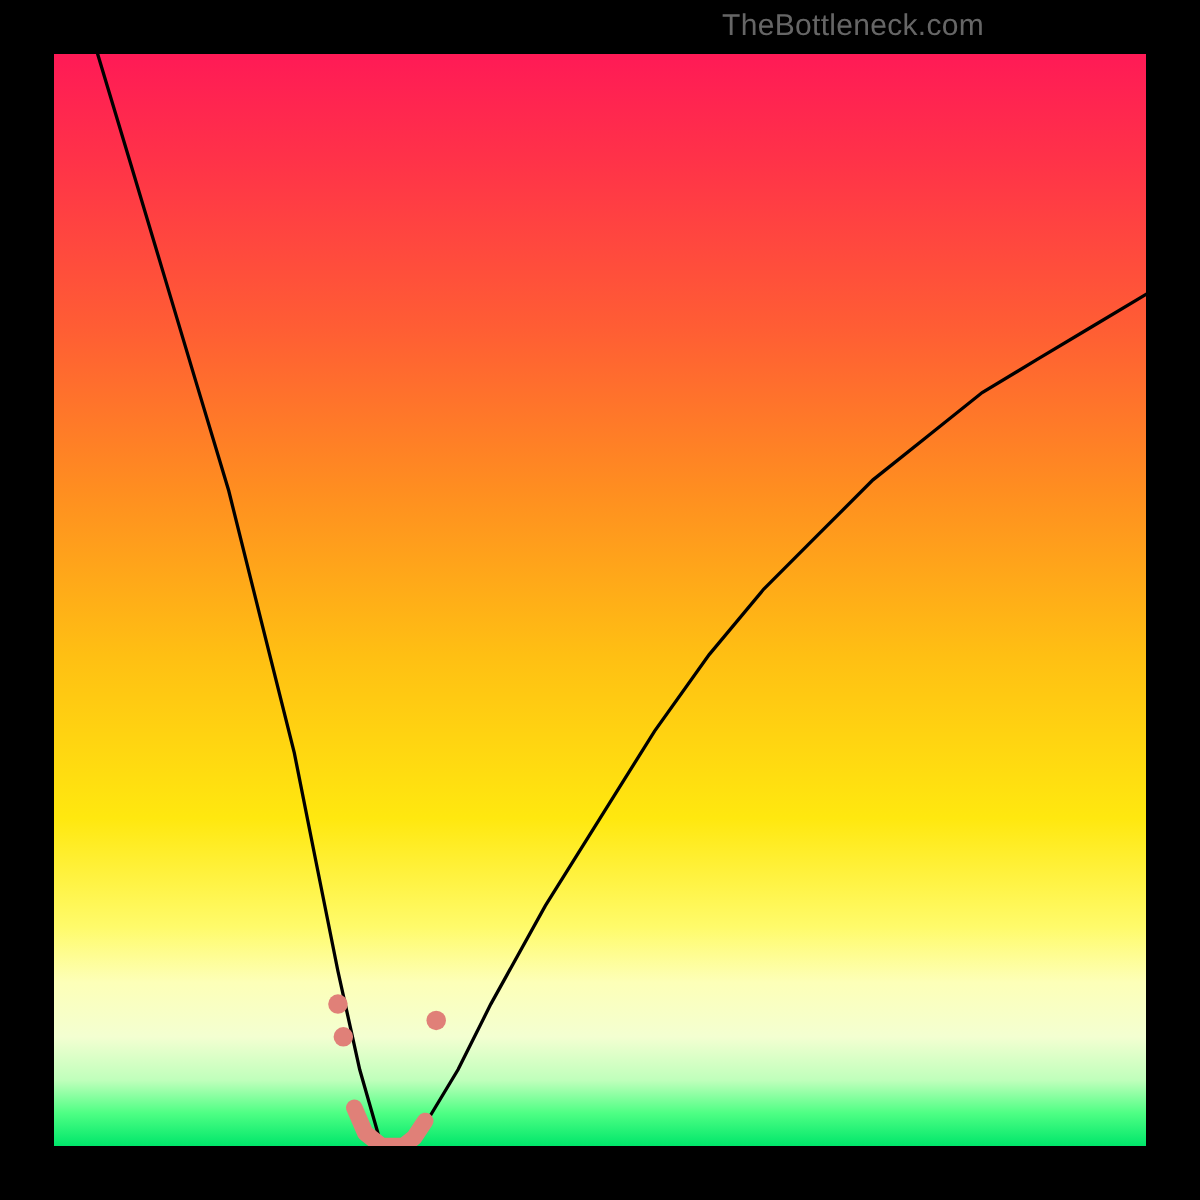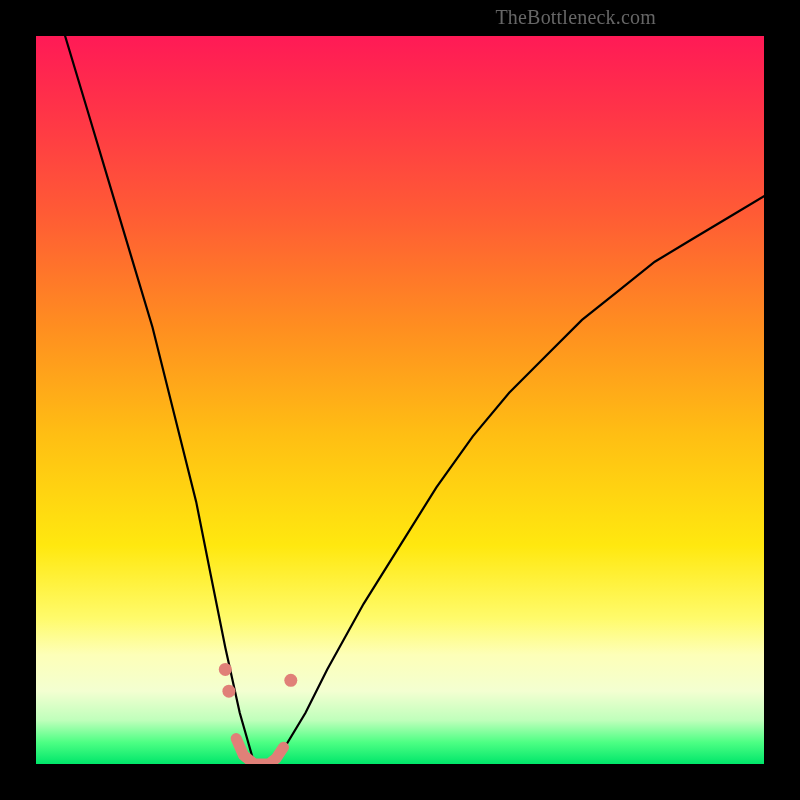--- a/index.html
+++ b/index.html
@@ -11,21 +11,20 @@
     overflow: hidden;
     font-family: Arial, Helvetica, sans-serif;
   }
   .frame {
     position: absolute;
     left: 0;
     top: 0;
     width: 668px;
     height: 800px;
     background: #000;
-    font-family: Liberation Serif, serif;
   }
   .watermark {
     position: absolute;
     top: 6px;
     right: 12px;
     color: #666;
     font-size: 20px;
     font-weight: 500;
     letter-spacing: 0.2px;
     z-index: 10;

